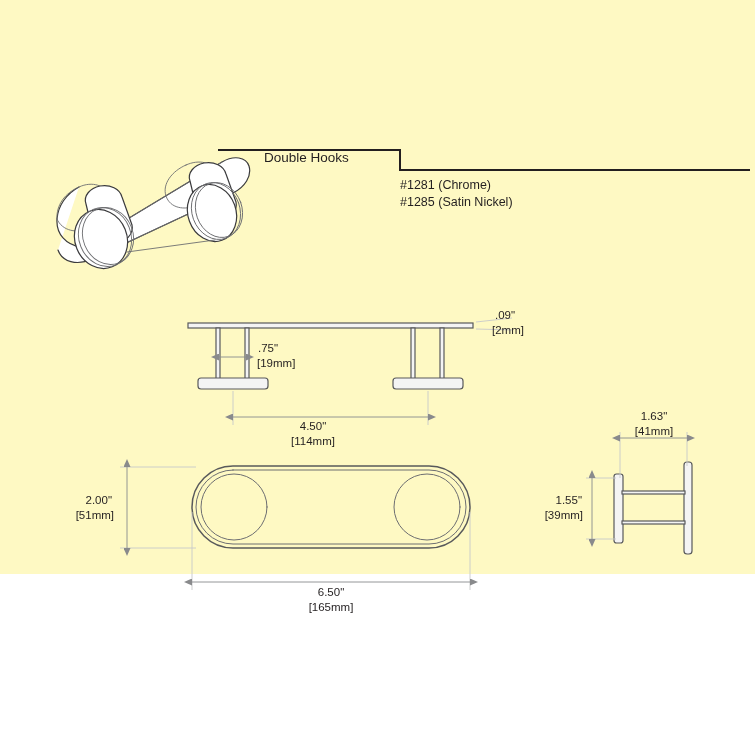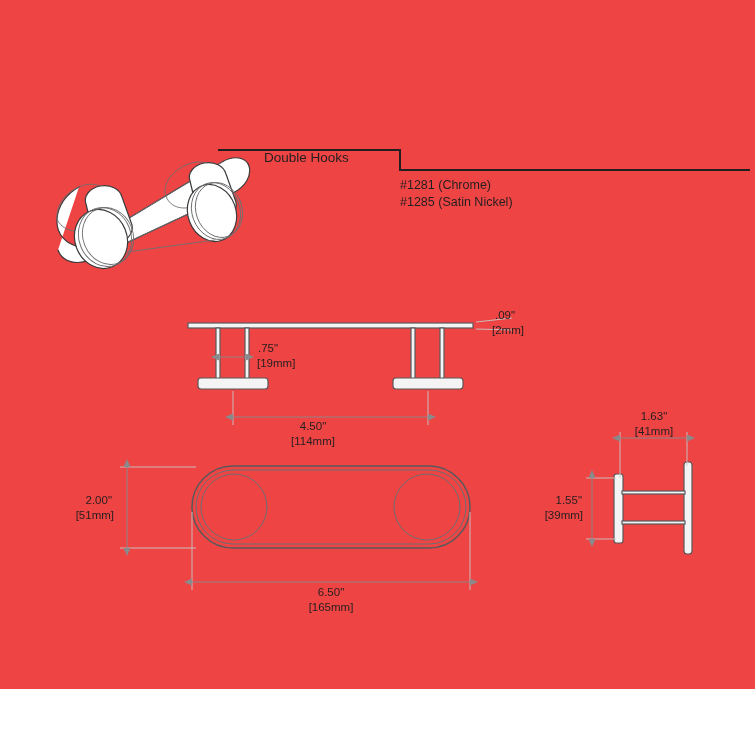--- a/index.html
+++ b/index.html
@@ -11,22 +11,22 @@
   body {
     width: 755px;
     height: 755px;
     font-family: "Liberation Sans", sans-serif;
     color: #231f20;
     overflow: hidden;
   }
   #sheet {
     position: relative;
     width: 755px;
-    height: 689px;
-    background: #ef4444;
+    height: 574px;
+    background: #fef9c3;
   }
   #sheet svg {
     position: absolute;
     top: 0;
     left: 0;
     width: 755px;
     height: 755px;
   }
   .dim-text {
     font-family: "Liberation Sans", sans-serif;

